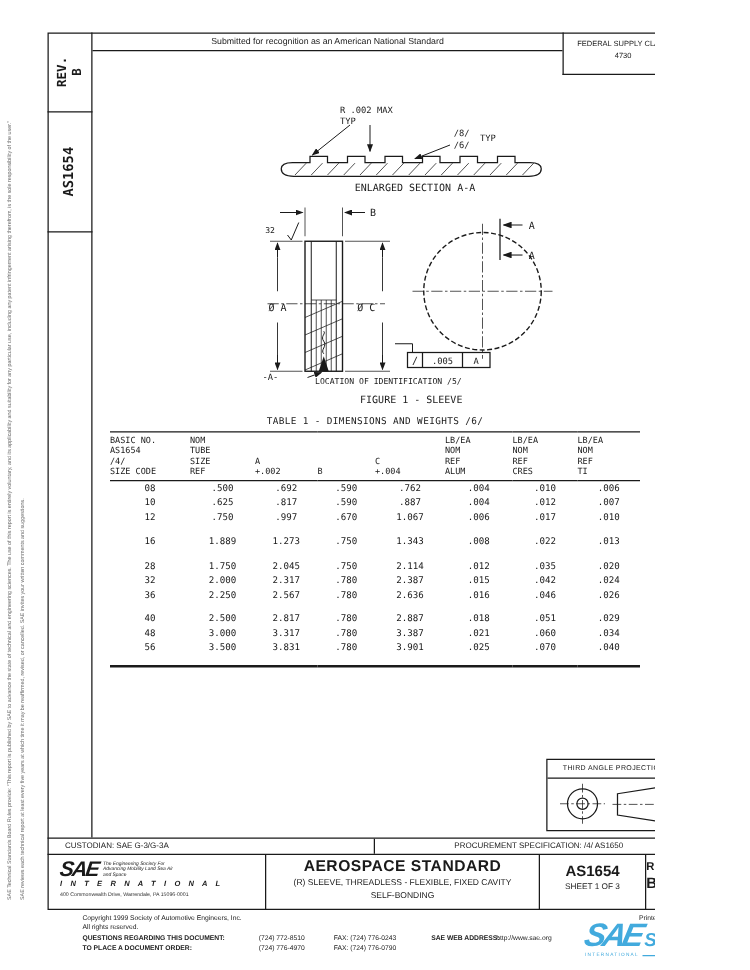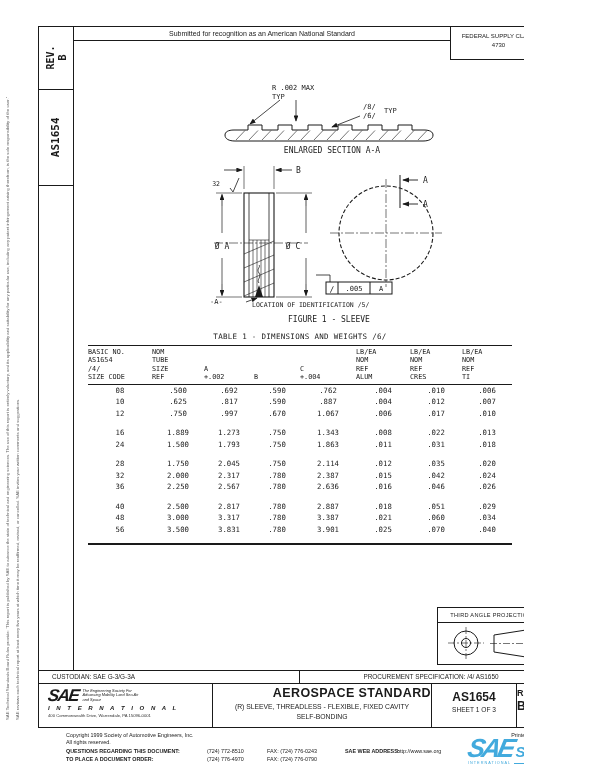--- a/index.html
+++ b/index.html
@@ -42,21 +42,21 @@
   .custrow .c1{flex:0 0 262px;border-right:1.2px solid #1a1a1a;box-sizing:border-box;padding-left:14px;line-height:12px;}
   .custrow .c2{flex:1;text-align:center;line-height:12px;}
   .titlerow{position:absolute;left:38px;top:684px;width:524px;height:44px;display:flex;box-sizing:border-box;
             font-family:"Liberation Sans",sans-serif;}
   .titlerow>div{border-right:1.2px solid #1a1a1a;box-sizing:border-box;}
   .titlerow>div:last-child{border-right:none;}
   .logocell{flex:0 0 175px;padding:3px 4px 0 10px;}
   .titlecell{flex:1;text-align:center;padding-top:2px;}
   .numcell{flex:0 0 85px;text-align:center;padding-top:6px;}
   .revcell{flex:0 0 45px;text-align:left;padding-top:4px;}
-  .astitle{font-size:12.5px;font-weight:bold;letter-spacing:.4px;text-align:right;}
+  .astitle{font-size:12.5px;font-weight:bold;letter-spacing:.4px;}
   .subtitle{font-size:6.8px;line-height:1.45;margin-top:2px;}
   .docnum{font-size:12px;font-weight:bold;}
   .sheet{font-size:6.6px;margin-top:2px;}
   .revlab{font-size:9px;font-weight:bold;}
   .revval{font-size:12px;font-weight:bold;margin-top:1px;}
   
   .saelogo{display:flex;align-items:flex-start;}
   .saeword{font-size:17px;font-weight:bold;font-style:italic;letter-spacing:-1.5px;transform:skewX(-8deg);line-height:1;}
   .tagline{font-size:3.9px;line-height:1.15;margin-left:4px;margin-top:2px;font-style:italic;width:60px;}
   .intl{font-size:6px;font-weight:bold;letter-spacing:2.5px;font-style:italic;margin-top:1px;}
@@ -291,30 +291,20 @@
           <tr>
             <td>16</td>
             <td>1.889</td>
             <td>1.273</td>
             <td>.750</td>
             <td>1.343</td>
             <td>.008</td>
             <td>.022</td>
             <td>.013</td>
           </tr>
-          <tr>
-            <td>24</td>
-            <td>1.500</td>
-            <td>1.793</td>
-            <td>.750</td>
-            <td>1.863</td>
-            <td>.011</td>
-            <td>.031</td>
-            <td>.018</td>
-          </tr>
           <tr class="gap">
             <td colspan="8"></td>
           </tr>
           <tr>
             <td>28</td>
             <td>1.750</td>
             <td>2.045</td>
             <td>.750</td>
             <td>2.114</td>
             <td>.012</td>

